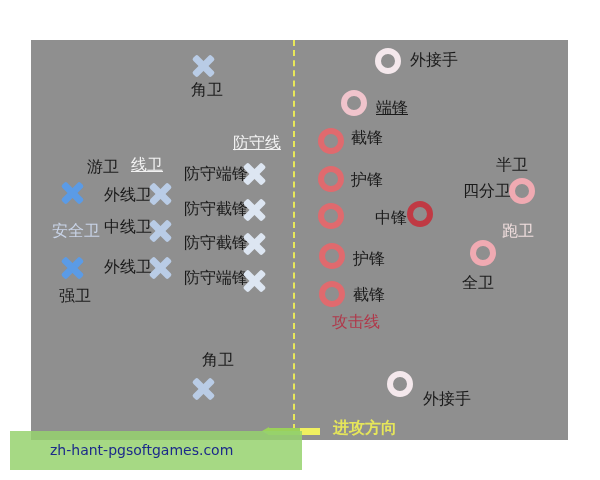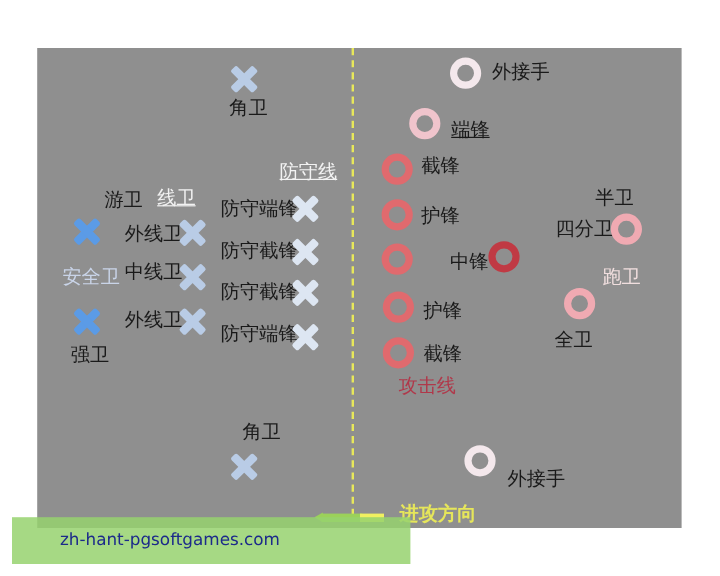--- a/index.html
+++ b/index.html
@@ -16,21 +16,21 @@
   .lbl.yellow{color:#e6e65a;font-weight:bold;}
   .x{position:absolute;width:24px;height:24px;}
   .x::before,.x::after{content:"";position:absolute;left:9px;top:-1px;width:7px;height:26px;border-radius:2px;background:var(--c);}
   .x::before{transform:rotate(45deg);}
   .x::after{transform:rotate(-45deg);}
   .o{position:absolute;width:14px;height:14px;border-radius:50%;border:6px solid var(--c);background:transparent;}
   .arrow{position:absolute;left:262px;top:428px;width:58px;height:7px;}
   .arrow .bar-green{position:absolute;left:6px;top:0;width:34px;height:7px;background:#9bd15a;}
   .arrow .bar-yellow{position:absolute;left:38px;top:0;width:20px;height:7px;background:#f0f060;}
   .arrow .head{position:absolute;left:0;top:-1px;width:0;height:0;border-top:4.5px solid transparent;border-bottom:4.5px solid transparent;border-right:7px solid #9bd15a;}
-  .watermark{position:absolute;left:10px;top:431px;width:332px;height:39px;background:rgba(150,210,110,0.85);}
+  .watermark{position:absolute;left:10px;top:431px;width:292px;height:39px;background:rgba(150,210,110,0.85);}
   .watermark span{position:absolute;left:40px;top:11px;font-family:"DejaVu Sans", sans-serif;font-size:14px;color:#1c2a8a;}
 </style>
 </head>
 <body>
 
 <div class="field"></div>
 <div class="scrimmage"></div>
 
 <div class="x" style="left:191px;top:54px;--c:#b9cce6;"></div>
 <div class="lbl" style="left:191px;top:83px;">角卫</div>

